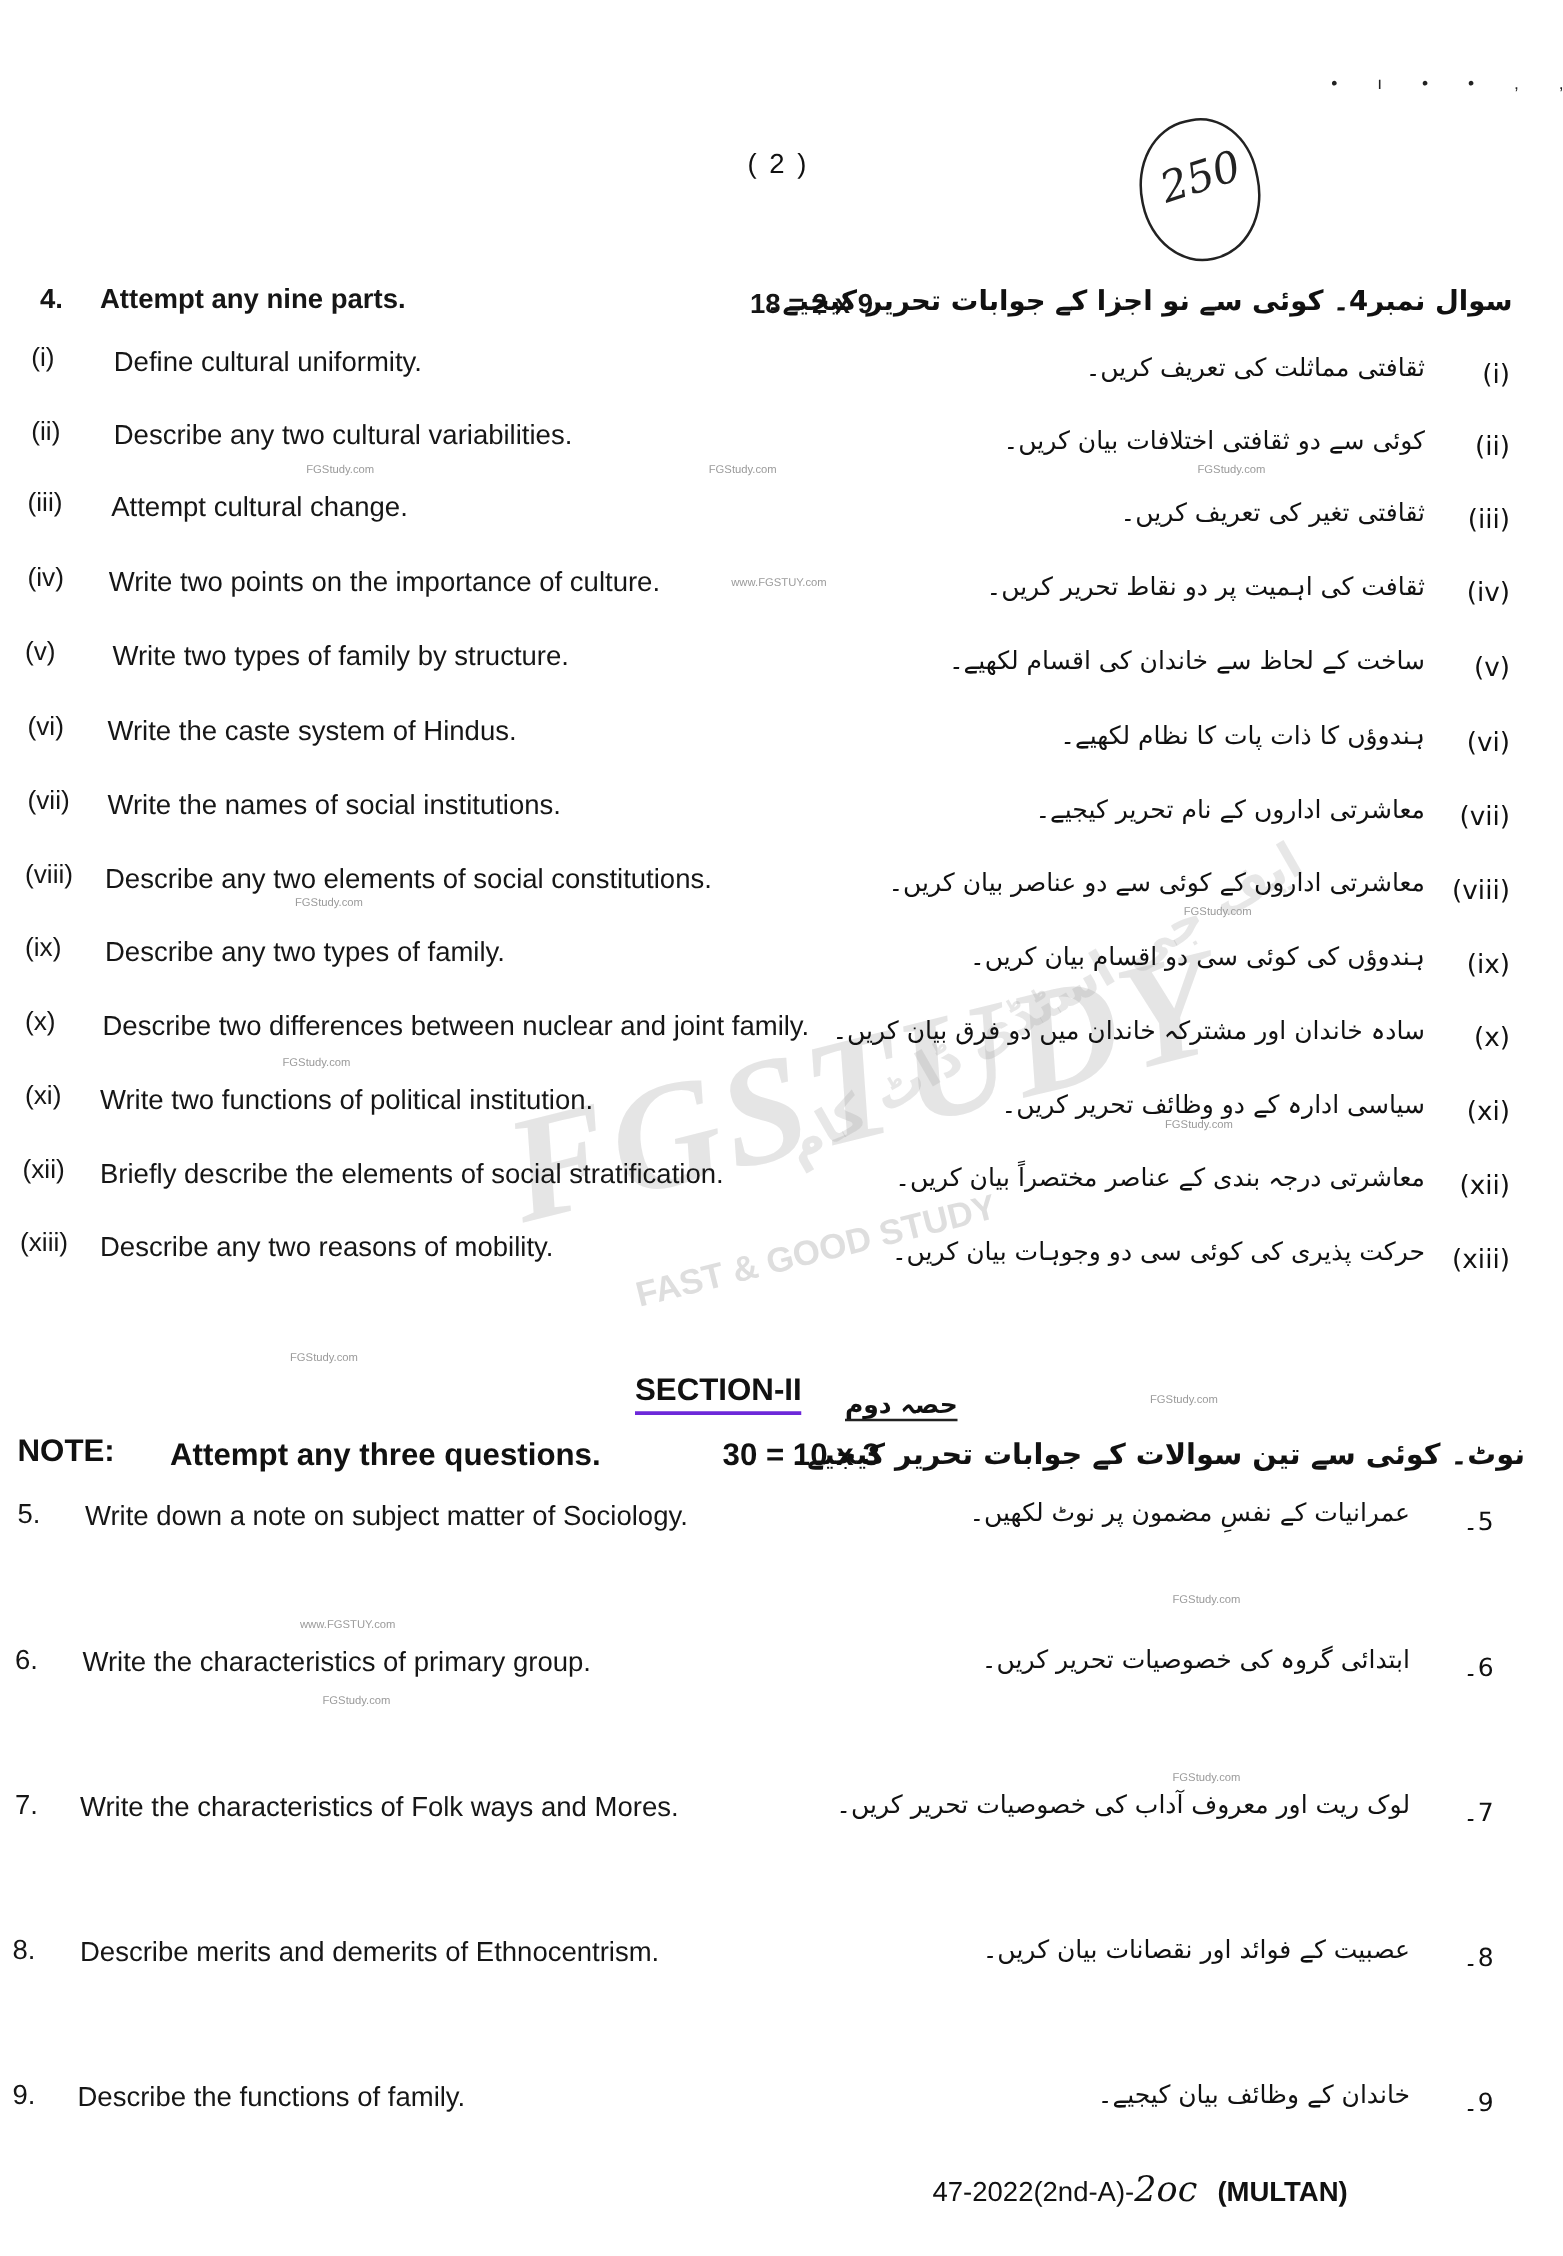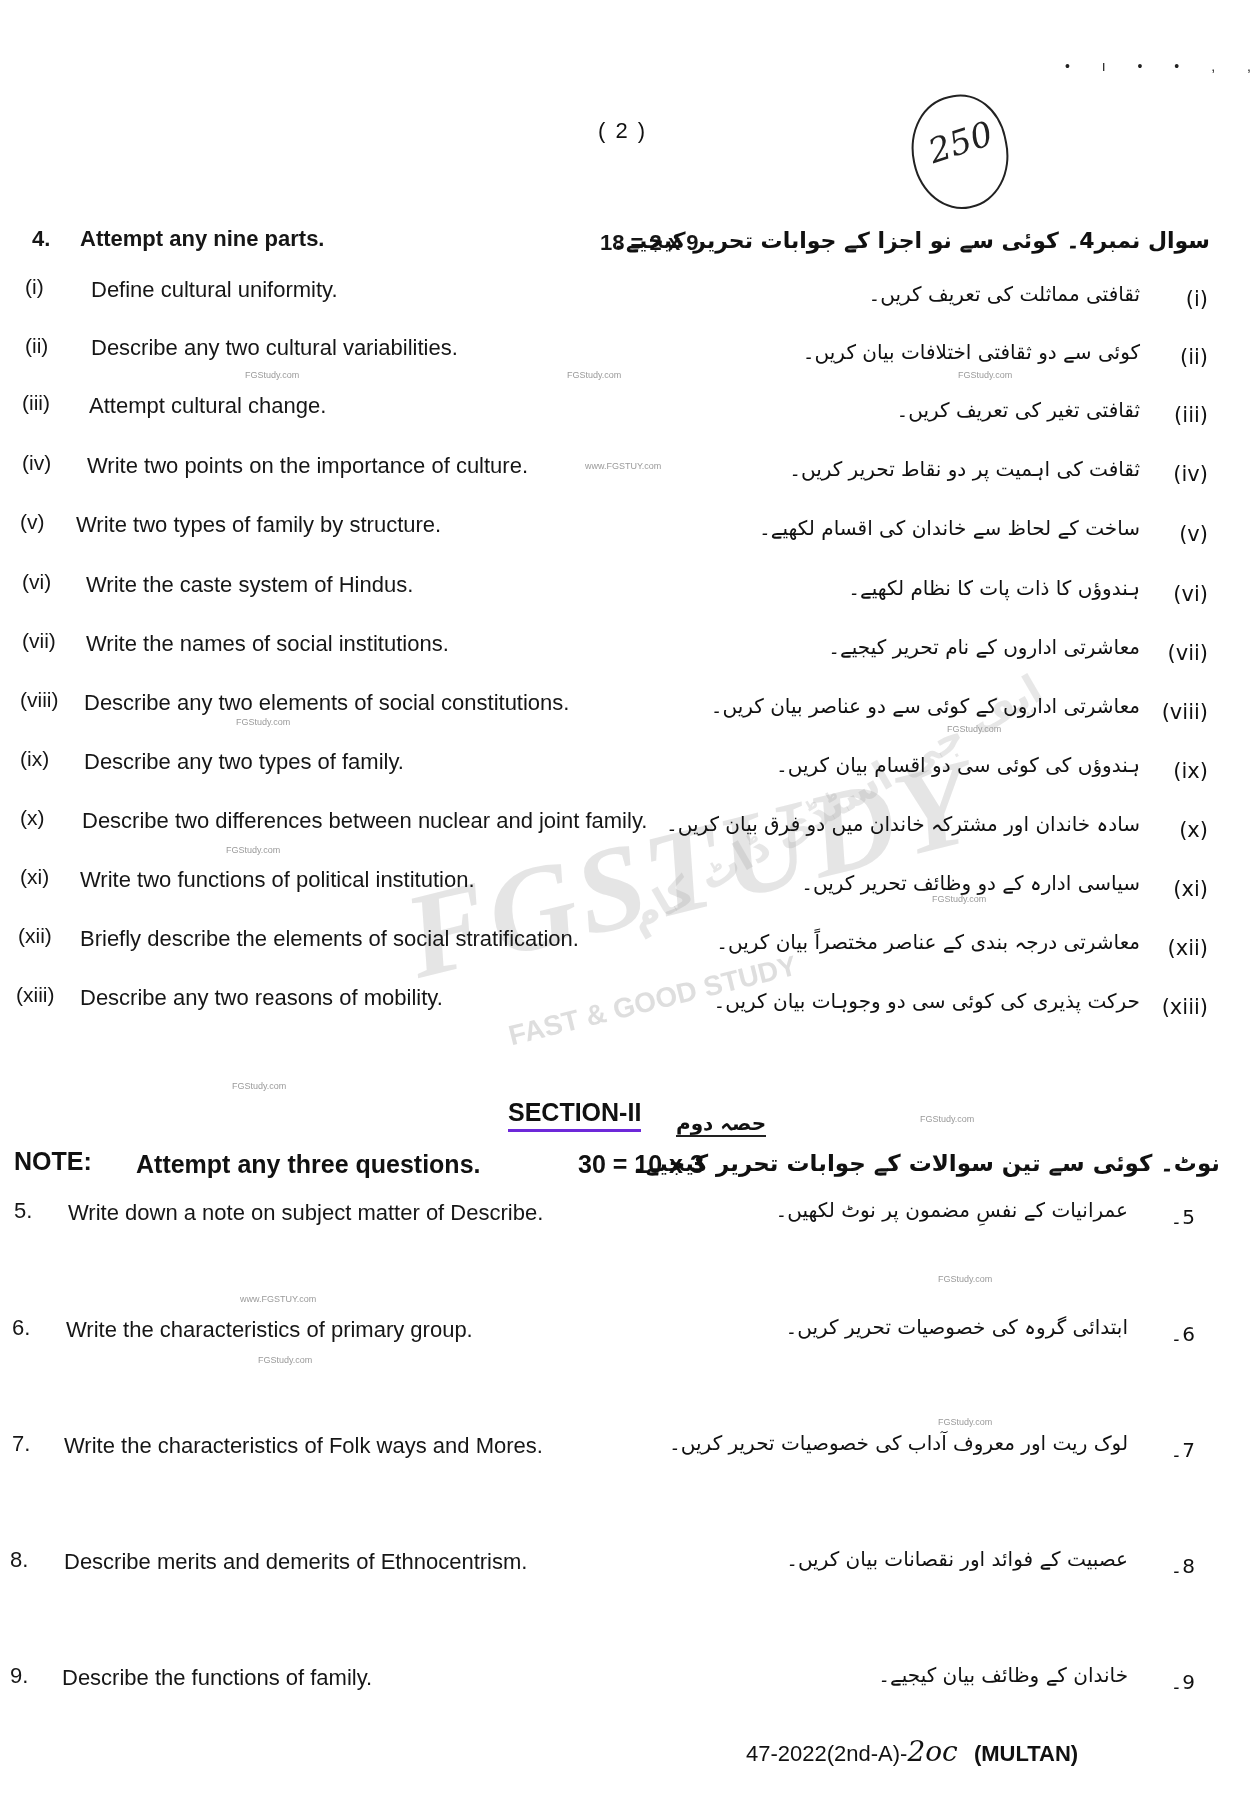--- a/index.html
+++ b/index.html
@@ -93,21 +93,21 @@
     <div class="abs ur" style="right:110px; top:398px;">ثقافتی تغیر کی تعریف کریں۔</div>
   </div>
   <div>
     <div class="abs en roman" style="left:22px; top:451px;">(iv)</div>
     <div class="abs en" style="left:87px; top:453px;">Write two points on the importance of culture.</div>
     <div class="abs ur ur-roman" style="right:42px; top:462px;">(iv)</div>
     <div class="abs ur" style="right:110px; top:457px;">ثقافت کی اہمیت پر دو نقاط تحریر کریں۔</div>
   </div>
   <div>
     <div class="abs en roman" style="left:20px; top:510px;">(v)</div>
-    <div class="abs en" style="left:76px; top:512px;">Write two types of family by structure.</div>
+    <div class="abs en" style="left:90px; top:512px;">Write two types of family by structure.</div>
     <div class="abs ur ur-roman" style="right:42px; top:522px;">(v)</div>
     <div class="abs ur" style="right:110px; top:516px;">ساخت کے لحاظ سے خاندان کی اقسام لکھیے۔</div>
   </div>
   <div>
     <div class="abs en roman" style="left:22px; top:570px;">(vi)</div>
     <div class="abs en" style="left:86px; top:572px;">Write the caste system of Hindus.</div>
     <div class="abs ur ur-roman" style="right:42px; top:582px;">(vi)</div>
     <div class="abs ur" style="right:110px; top:576px;">ہندوؤں کا ذات پات کا نظام لکھیے۔</div>
   </div>
   <div>
@@ -173,21 +173,21 @@
 <div class="abs section-ur">حصہ دوم</div>
 
 <div class="abs note" style="left:14px; top:1147px;">NOTE:</div>
 <div class="abs note" style="left:136px; top:1150px;">Attempt any three questions.</div>
 <div class="abs note" style="left:578px; top:1150px;">30 = 10 x 3</div>
 <div class="abs ur ur-bold" style="right:30px; top:1150px; font-size:23px;">نوٹ۔ کوئی سے تین سوالات کے جوابات تحریر کیجیے۔</div>
 
 <div>
   <div>
     <div class="abs en" style="left:14px; top:1198px;">5.</div>
-    <div class="abs en" style="left:68px; top:1200px;">Write down a note on subject matter of Describe.</div>
+    <div class="abs en" style="left:68px; top:1200px;">Write down a note on subject matter of Sociology.</div>
     <div class="abs ur" style="right:55px; top:1205px;">5۔</div>
     <div class="abs ur" style="right:122px; top:1198px;">عمرانیات کے نفسِ مضمون پر نوٹ لکھیں۔</div>
   </div>
   <div>
     <div class="abs en" style="left:12px; top:1315px;">6.</div>
     <div class="abs en" style="left:66px; top:1317px;">Write the characteristics of primary group.</div>
     <div class="abs ur" style="right:55px; top:1322px;">6۔</div>
     <div class="abs ur" style="right:122px; top:1315px;">ابتدائی گروہ کی خصوصیات تحریر کریں۔</div>
   </div>
   <div>

